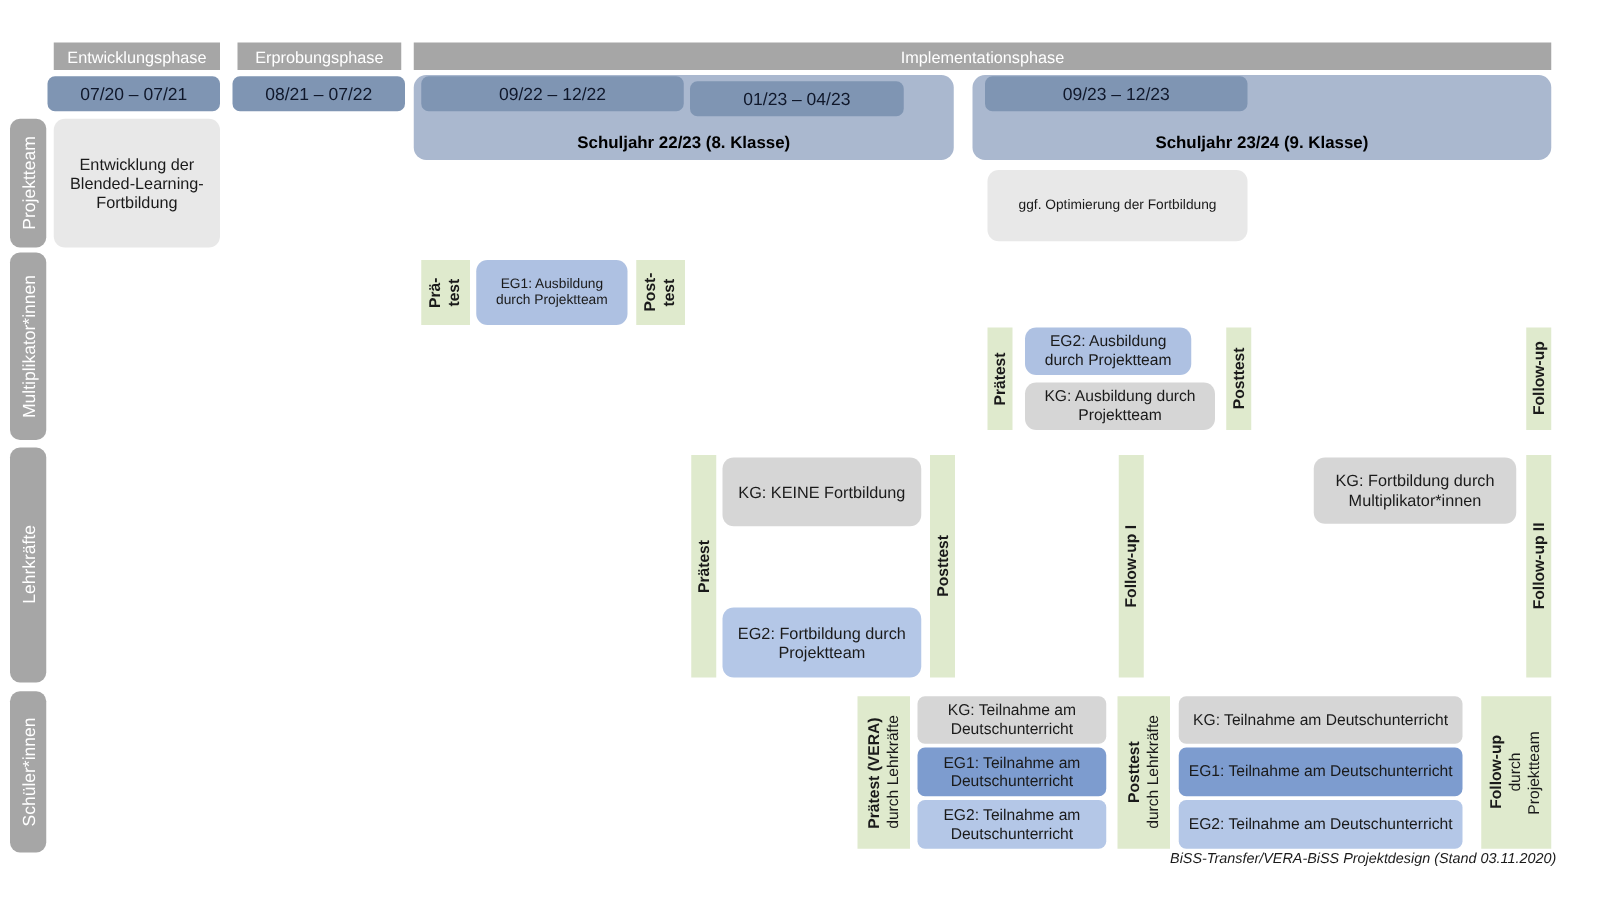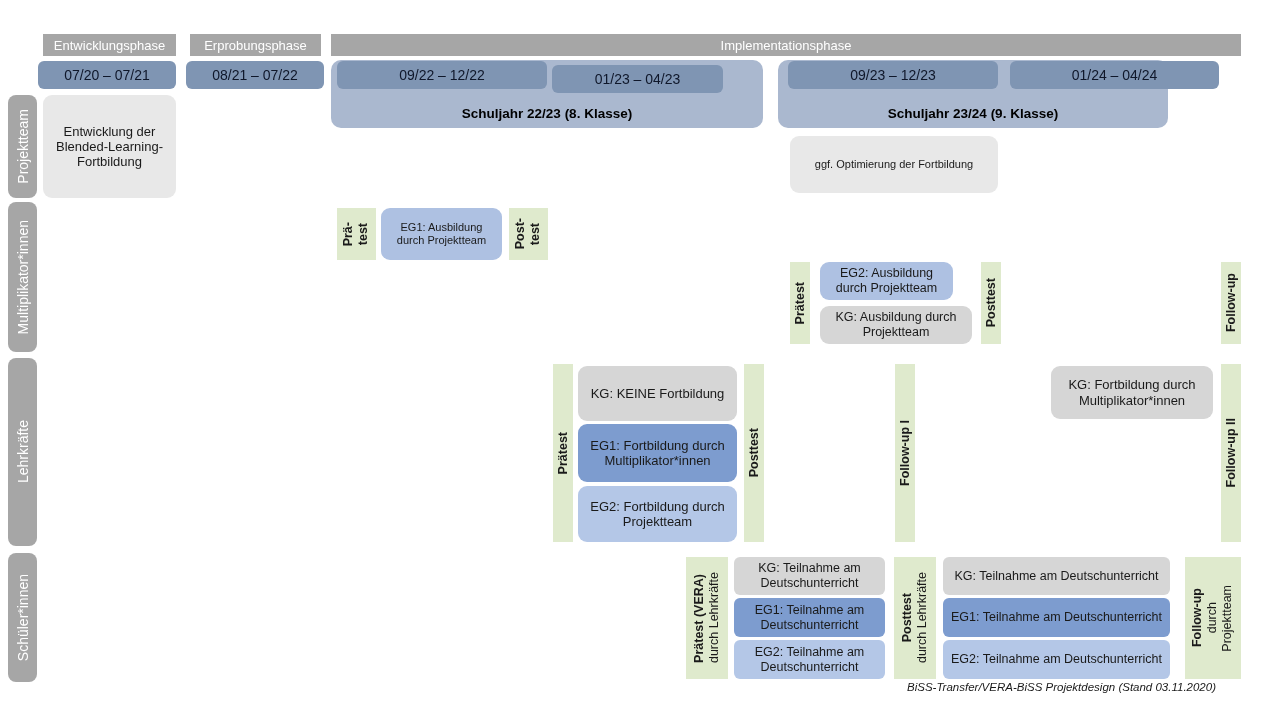--- a/index.html
+++ b/index.html
@@ -114,42 +114,39 @@
   <div class="abs phase c-gray-dark" style="left:190px;top:34px;width:131px;height:22px;">
     <span>Erprobungsphase</span>
   </div>
   <div class="abs phase c-gray-dark" style="left:331px;top:34px;width:910px;height:22px;">
     <span>Implementationsphase</span>
   </div>
 
   <div class="abs c-blue-band yearwrap schuljahr" style="left:331px;top:60px;width:432px;height:68px;">
     <span>Schuljahr 22/23 (8. Klasse)</span>
   </div>
-  <div class="abs c-blue-band yearwrap schuljahr" style="left:778px;top:60px;width:390px;height:68px;">
+  <div class="abs c-blue-band yearwrap schuljahr" style="left:778px;top:60px;width:463px;height:68px;">
     <span>Schuljahr 23/24 (9. Klasse)</span>
   </div>
 
   <div class="abs period c-blue-head" style="left:38px;top:61px;width:138px;height:28px;">
     <span>07/20 – 07/21</span>
   </div>
   <div class="abs period c-blue-head" style="left:186px;top:61px;width:138px;height:28px;">
     <span>08/21 – 07/22</span>
   </div>
   <div class="abs period c-blue-head" style="left:337px;top:61px;width:210px;height:28px;">
     <span>09/22 – 12/22</span>
   </div>
   <div class="abs period c-blue-head" style="left:552px;top:65px;width:171px;height:28px;">
     <span>01/23 – 04/23</span>
   </div>
   <div class="abs period c-blue-head" style="left:788px;top:61px;width:210px;height:28px;">
     <span>09/23 – 12/23</span>
   </div>
-  <div class="abs period c-blue-head" style="left:1010px;top:61px;width:209px;height:28px;">
-    <span>01/24 – 04/24</span>
-  </div>
 
   <div class="abs side" style="left:8px;top:95px;width:29px;height:103px;">
     <span class="vert">Projektteam</span>
   </div>
   <div class="abs side" style="left:8px;top:202px;width:29px;height:150px;">
     <span class="vert">Multiplikator*innen</span>
   </div>
   <div class="abs side" style="left:8px;top:358px;width:29px;height:188px;">
     <span class="vert">Lehrkräfte</span>
   </div>
@@ -195,23 +192,20 @@
   </div>
   <div class="abs box c-green sq bold" style="left:1221px;top:262px;width:20px;height:82px;font-size:12.5px;">
     <span class="vert">Follow-up</span>
   </div>
 
   <div class="abs box c-green sq bold" style="left:553px;top:364px;width:20px;height:178px;font-size:12.5px;">
     <span class="vert">Prätest</span>
   </div>
   <div class="abs box c-gray-mid" style="left:578px;top:366px;width:159px;height:55px;font-size:13px;">
     <span>KG:  KEINE Fortbildung</span>
-  </div>
-  <div class="abs box c-blue-strong" style="left:578px;top:424px;width:159px;height:58px;font-size:13px;">
-    <span>EG1: Fortbildung durch Multiplikator*innen</span>
   </div>
   <div class="abs box c-blue-pale" style="left:578px;top:486px;width:159px;height:56px;font-size:13px;">
     <span>EG2: Fortbildung durch Projektteam</span>
   </div>
   <div class="abs box c-green sq bold" style="left:744px;top:364px;width:20px;height:178px;font-size:12.5px;">
     <span class="vert">Posttest</span>
   </div>
   <div class="abs box c-green sq bold" style="left:895px;top:364px;width:20px;height:178px;font-size:12.5px;">
     <span class="vert">Follow-up I</span>
   </div>
@@ -256,17 +250,17 @@
   </div>
 
   <div class="abs box c-green sq" style="left:1185px;top:557px;width:56px;height:122px;font-size:12.5px;">
     <span class="vgroup">
       <span class="vert bold">Follow-up</span>
       <span class="vert">durch</span>
       <span class="vert">Projektteam</span>
     </span>
   </div>
 
-  <div class="abs footnote" style="left:801px;top:681px;width:415px;">
+  <div class="abs footnote" style="left:830px;top:681px;width:415px;">
     <span>BiSS-Transfer/VERA-BiSS Projektdesign (Stand 03.11.2020)</span>
   </div>
 
 </div>
 
 </body></html>

